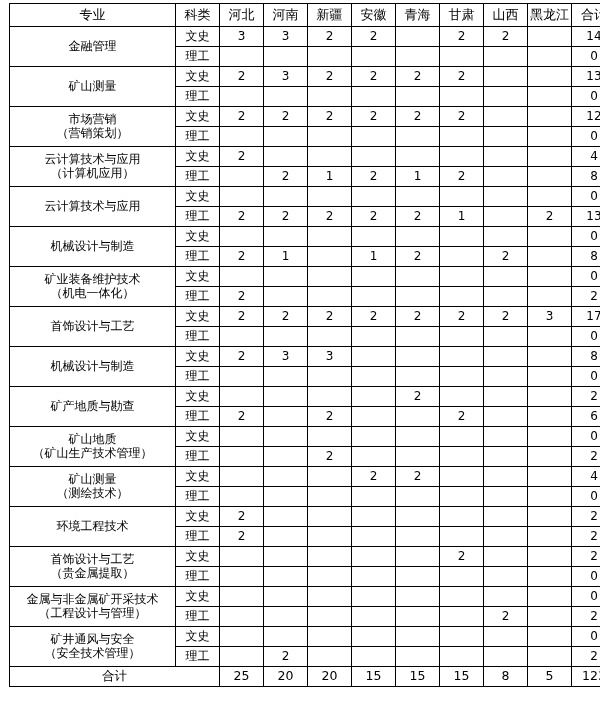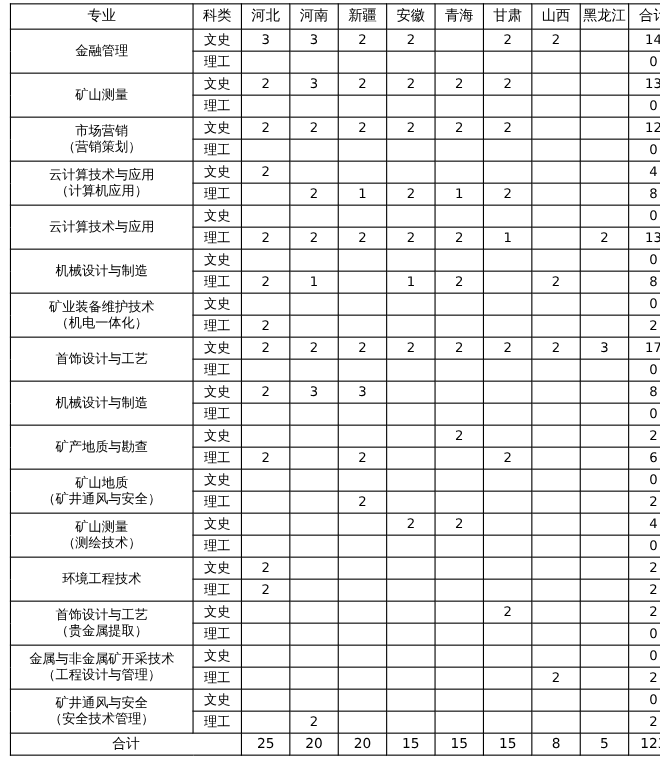--- a/index.html
+++ b/index.html
@@ -353,21 +353,21 @@
         <td class="num-cell"></td>
         <td class="num-cell"></td>
         <td class="num-cell">2</td>
         <td class="num-cell"></td>
         <td class="num-cell"></td>
         <td class="num-cell">6</td>
       </tr>
       <tr>
         <td class="major-cell" rowspan="2">
           <span class="ln">矿山地质</span>
-          <span class="ln">（矿井通风与安全）</span>
+          <span class="ln">（矿山生产技术管理）</span>
         </td>
         <td class="cat-cell">文史</td>
         <td class="num-cell"></td>
         <td class="num-cell"></td>
         <td class="num-cell"></td>
         <td class="num-cell"></td>
         <td class="num-cell"></td>
         <td class="num-cell"></td>
         <td class="num-cell"></td>
         <td class="num-cell"></td>

